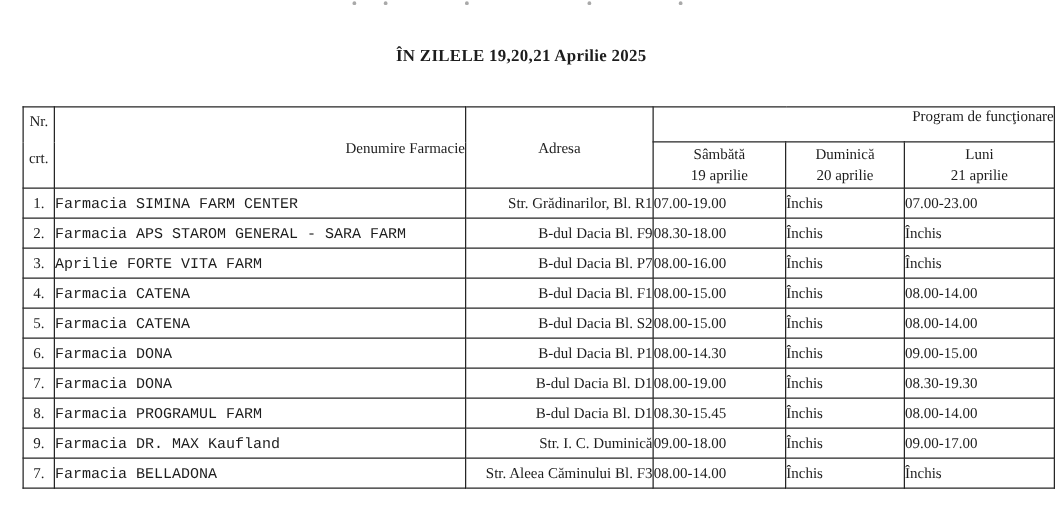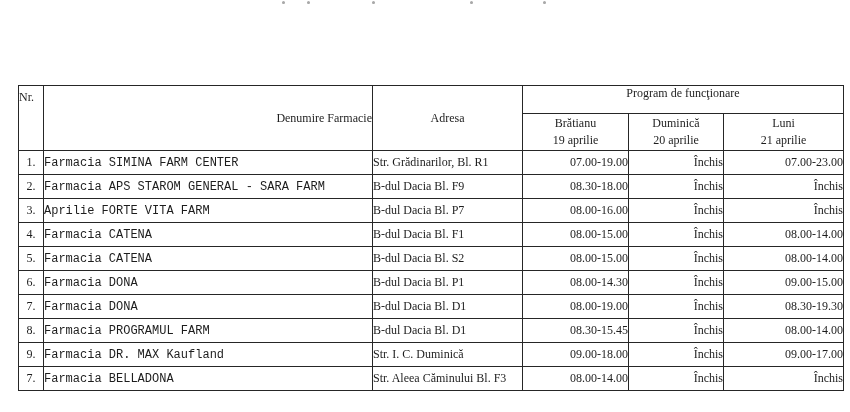--- a/index.html
+++ b/index.html
@@ -75,64 +75,65 @@
   col.c-mon  { width: 120px; }
 
   tr.hrow-a { height: 28px; }
   tr.hrow-b { height: 37px; }
 
   th.h-nr {
     vertical-align: top;
   }
   th.h-nr .nr-stack {
     display: flex;
-    flex-direction: row;
+    flex-direction: column;
     align-items: center;
     gap: 14px;
     padding-top: 4px;
   }
   th.h-name {
     text-align: right;
     vertical-align: middle;
     padding: 10px 0 0 8px;
   }
   th.h-addr {
     text-align: center;
     vertical-align: middle;
     padding-top: 10px;
   }
   th.h-prog {
-    text-align: center;
+    text-align: right;
     vertical-align: top;
     padding: 5px 0 0 9px;
   }
   th.h-day {
     text-align: center;
     vertical-align: middle;
     line-height: 17px;
   }
 
   tr.data-row { height: 24px; }
   td.c-nr-cell   { text-align: center; }
   td.c-name-cell { text-align: left; padding-left: 8px; font-family: Liberation Mono, monospace; }
-  td.c-addr-cell { text-align: left; padding-left: 5px; }
-  td.c-time-cell { text-align: right; }
+  td.c-addr-cell { text-align: right; padding-left: 5px; }
+  td.c-time-cell { text-align: left; }
 </style>
 </head>
 <body>
 
 <div class="top-remnant">
   <span class="frag f1"></span>
   <span class="frag f2"></span>
   <span class="frag f3"></span>
   <span class="frag f4"></span>
   <span class="frag f5"></span>
 </div>
 
 <div class="title-block">
+  <div class="title-line">ÎN ZILELE 19,20,21 Aprilie 2025</div>
 </div>
 
 <div class="table-wrap">
   <table class="schedule">
     <colgroup>
       <col class="c-nr">
         <col class="c-name">
         <col class="c-addr">
       <col class="c-sat">
         <col class="c-sun">
@@ -145,21 +146,21 @@
             <span>Nr.</span>
             <span>crt.</span>
           </div>
         </th>
         <th class="h-name" rowspan="2">Denumire Farmacie</th>
         <th class="h-addr" rowspan="2">Adresa</th>
         <th class="h-prog" colspan="3">Program de funcţionare</th>
       </tr>
       <tr class="hrow-b">
         <th class="h-day">
-          <div>Brătianu</div>
+          <div>Sâmbătă</div>
           <div>19 aprilie</div>
         </th>
         <th class="h-day">
           <div>Duminică</div>
           <div>20 aprilie</div>
         </th>
         <th class="h-day">
           <div>Luni</div>
           <div>21 aprilie</div>
         </th>

